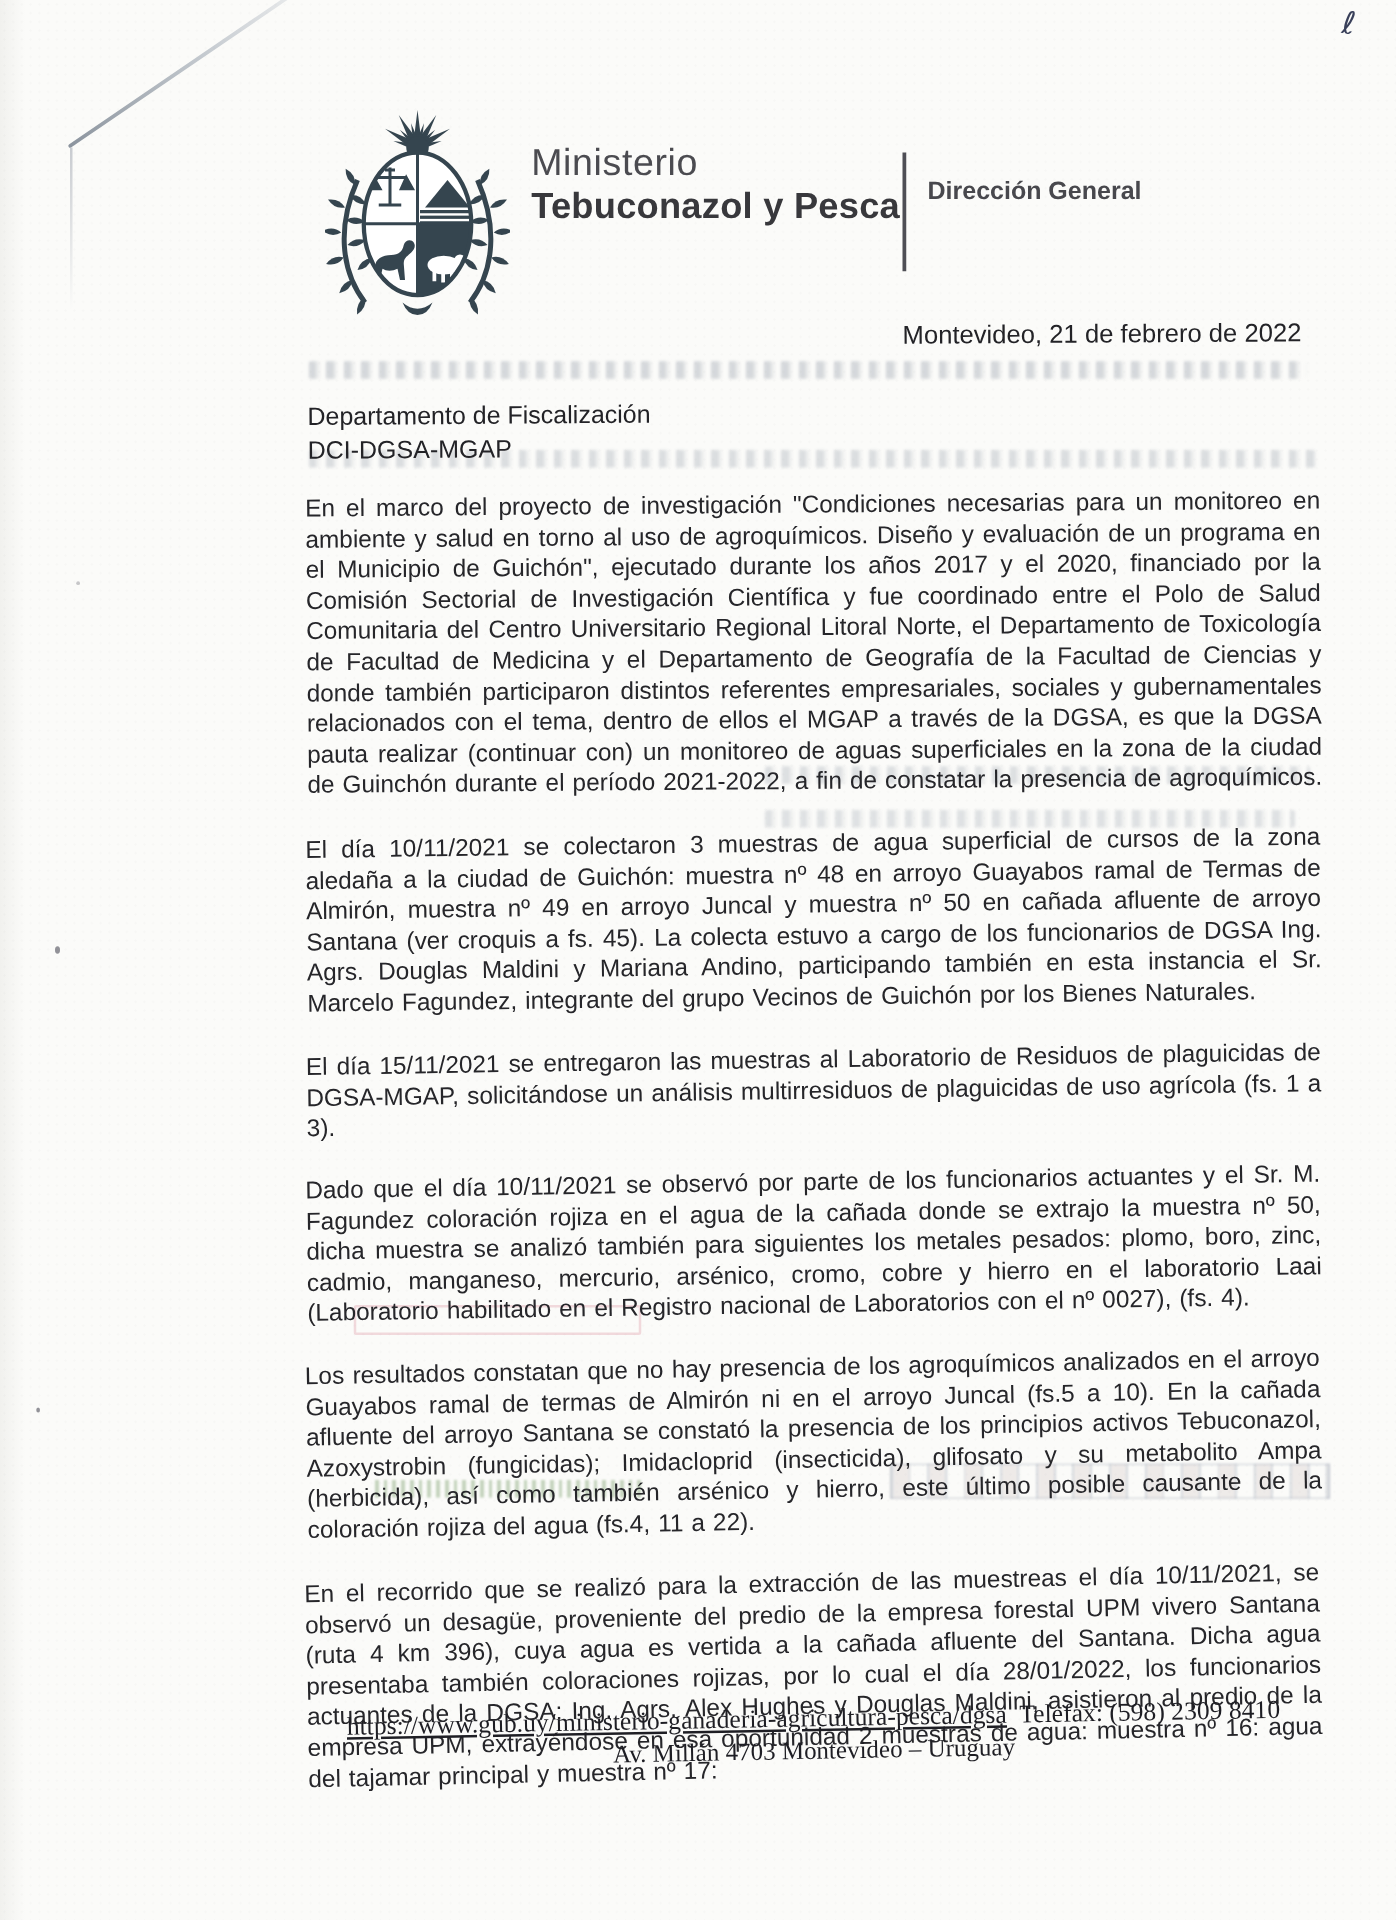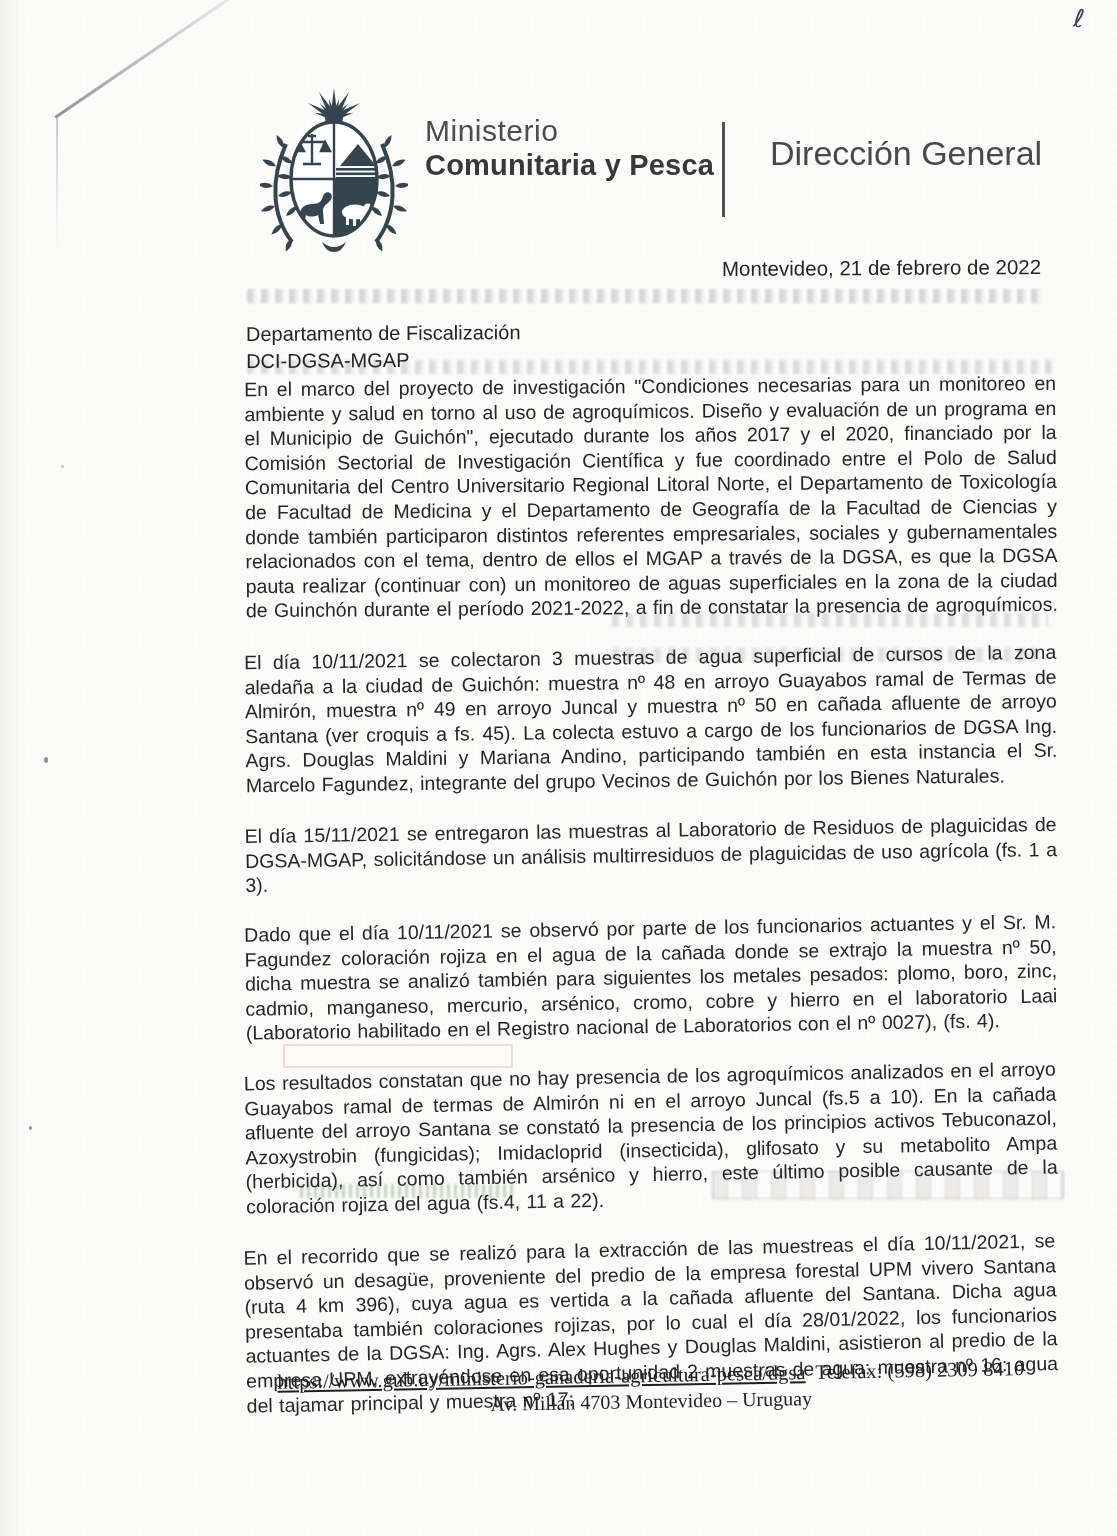--- a/index.html
+++ b/index.html
@@ -61,32 +61,32 @@
       rgba(130,142,162,.30) 0 1.5px, rgba(150,120,120,.12) 1.5px 14px,
       rgba(130,142,162,.30) 14px 15.5px, transparent 15.5px 29px);
   }
   
   .coat{position:absolute;left:260px;top:84px;width:148px;height:172px;}
   .ministry{position:absolute;left:425px;top:114px;line-height:34px;}
   .ministry .l1{font-size:30px;font-weight:400;color:#4b4b50;letter-spacing:.5px;}
   .ministry .l2,.ministry .l3{font-size:29px;font-weight:700;color:#38383c;letter-spacing:.2px;}
   .hdr-divider{position:absolute;left:722px;top:122px;width:2.5px;height:95px;background:#4e4e55;}
   .direction{position:absolute;left:742px;top:136px;line-height:34px;}
-  .direction .l1{font-size:34px;font-weight:400;color:#48484d;margin-left:28px;}
+  .direction .l1{font-size:20px;font-weight:700;color:#48484d;}
   .direction .l2{font-size:26px;font-weight:700;color:#313136;}
   
   .dateline{
     position:absolute;right:76px;top:256px;font-size:20.5px;color:#232327;
     transform:rotate(-0.35deg);
   }
   .recipient{
     position:absolute;left:246px;top:321px;font-size:20px;line-height:27px;color:#232327;
     transform:rotate(-0.4deg);transform-origin:left center;
   }
-  .letter-body{position:absolute;left:245px;top:374px;width:812px;}
+  .letter-body{position:absolute;left:245px;top:392px;width:812px;}
   .letter-body p{
     margin:0 0 25px 0;
     font-size:19.5px;line-height:24.6px;
     text-align:justify;color:#26262a;word-spacing:1px;
     transform-origin:center center;
   }
   .letter-body p.p1{transform:rotate(-0.45deg);}
   .letter-body p.p2{transform:rotate(-0.75deg);}
   .letter-body p.p3{transform:rotate(-0.85deg);}
   .letter-body p.p4{transform:rotate(-0.95deg);}
@@ -207,21 +207,21 @@
       <g stroke="#35454f" fill="none">
         <line x1="74" y1="38" x2="74" y2="152" stroke-width="2.4"></line>
         <line x1="31" y1="95" x2="117" y2="95" stroke-width="2.4"></line>
         <ellipse cx="74" cy="95" rx="43" ry="57" stroke-width="3.4"></ellipse>
       </g>
     </g>
   </svg>
 
   <div class="ministry">
     <div class="l1">Ministerio</div>
-    <div class="l3">Comunitaria y Pesca</div>
+    <div class="l3">Tebuconazol y Pesca</div>
   </div>
 
   <div class="hdr-divider"></div>
 
   <div class="direction">
     <div class="l1">Dirección General</div>
   </div>
 
   <div class="dateline">Montevideo, 21 de febrero de 2022</div>
 

